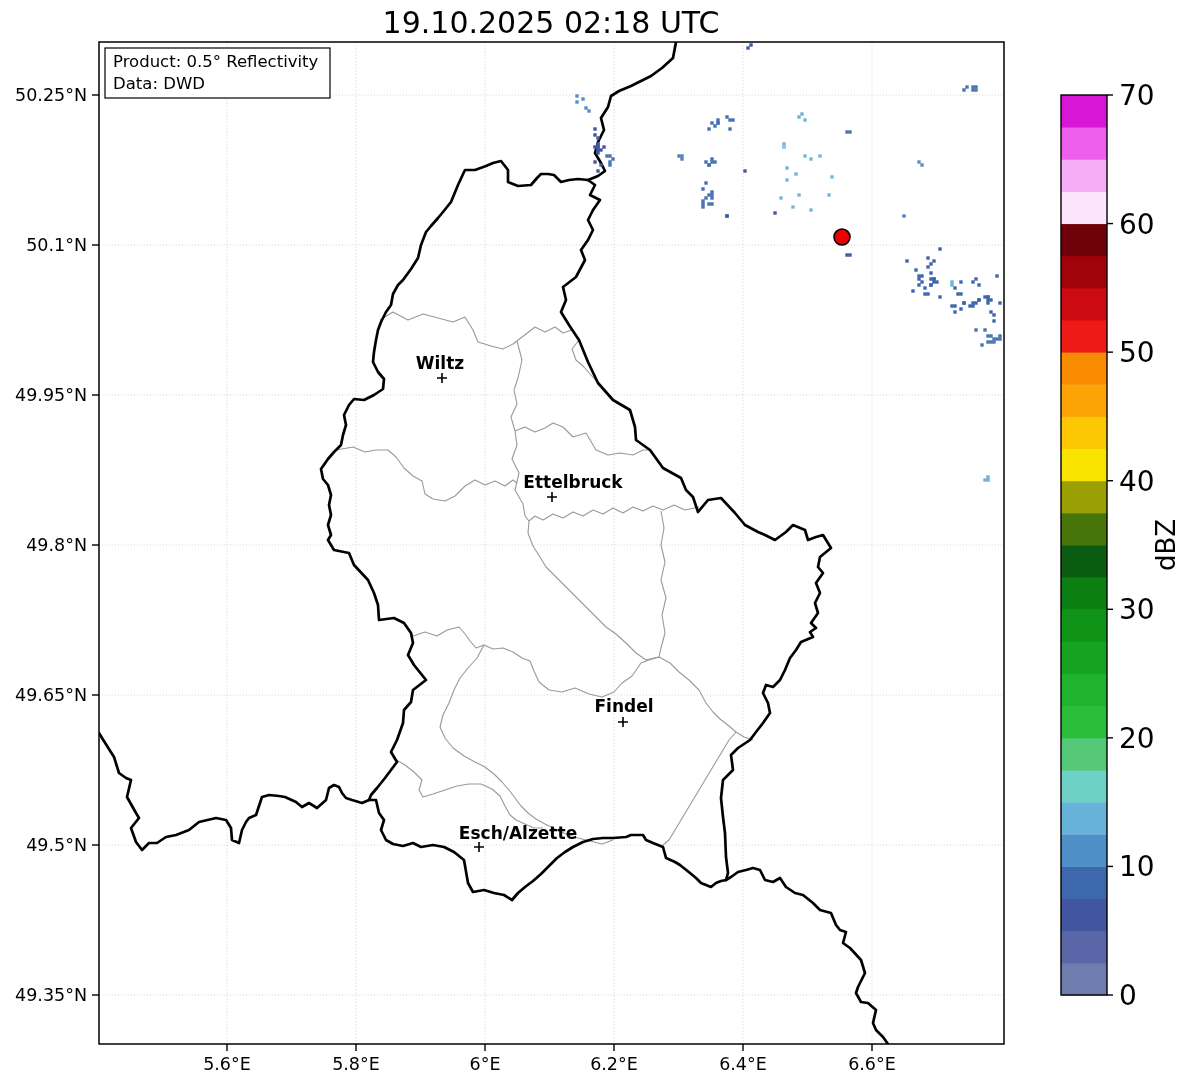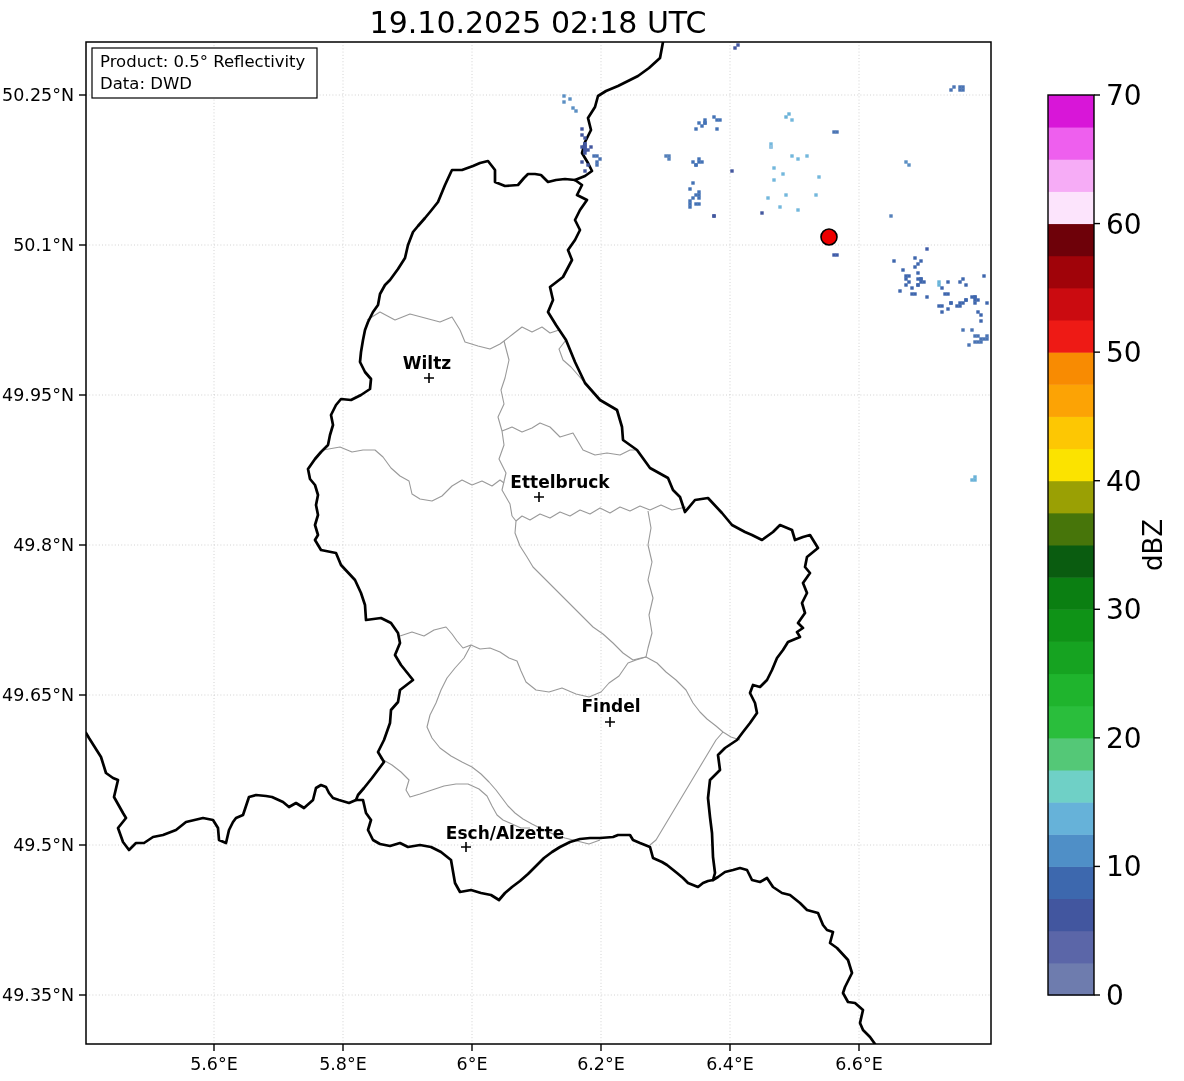--- a/index.html
+++ b/index.html
@@ -1,17 +1,17 @@
 <!DOCTYPE html>
 <html><head>
 <meta charset="utf-8">
 <style>
   html,body{margin:0;padding:0;background:#ffffff;}
   body{width:1184px;height:1081px;overflow:hidden;font-family:"DejaVu Sans","Liberation Sans",sans-serif;}
-  .figure{position:relative;width:1016px;height:1081px;background:#fff;}
+  .figure{position:relative;width:1016px;height:1081px;background:#fff;margin-left:13px;}
   svg text{font-family:"DejaVu Sans","Liberation Sans",sans-serif;}
   .title-text{font-size:30px;fill:#000;}
   .tick-label{font-size:17.5px;fill:#000;}
   .cb-tick-label{font-size:28px;fill:#000;}
   .cb-axis-label{font-size:26px;fill:#000;}
   .city-label{font-size:17px;font-weight:bold;fill:#000;}
   .info-text{font-size:16.5px;fill:#000;}
   .spine{fill:none;stroke:#000;stroke-width:1.5;}
   .gridline{stroke:#c8c8c8;stroke-width:0.9;stroke-dasharray:1 2.2;opacity:0.9;}
   .country{fill:none;stroke:#000;stroke-width:2.7;stroke-linejoin:round;stroke-linecap:round;}

